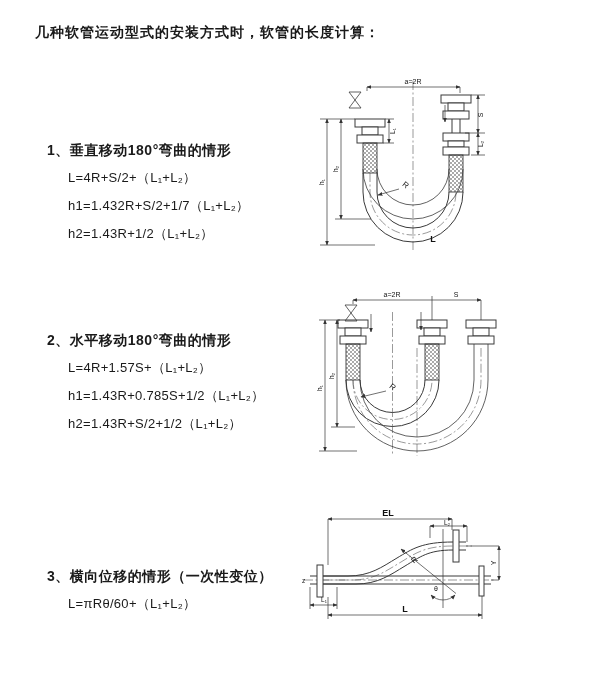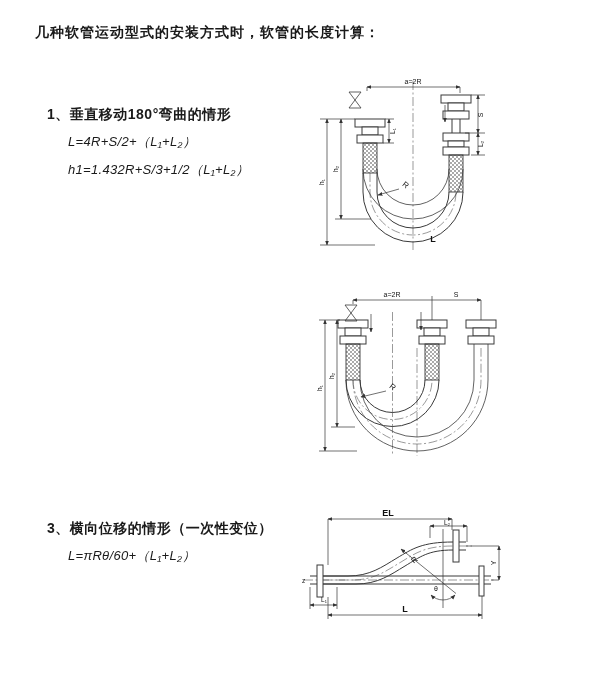--- a/index.html
+++ b/index.html
@@ -1,23 +1,23 @@
 <!DOCTYPE html>
 <html><head>
 <meta charset="utf-8">
 <style>
   html,body{margin:0;padding:0;background:#fff;}
   #page{position:relative;width:556px;height:675px;background:#ffffff;overflow:hidden;
         font-family:"Liberation Sans","DejaVu Sans",sans-serif;color:#1a1a1a;}
   .title{position:absolute;left:35px;top:24px;font-size:14px;font-weight:bold;letter-spacing:1px;}
-  .section{position:absolute;left:47px;}
-  #sec1{top:106px}#sec2{top:296px}#sec3{top:520px}
+  .section{position:absolute;left:47px;margin-top:36px;}
+  #sec1{top:106px}#sec2{top:296px}#sec3{top:532px}
   .heading{font-size:14px;font-weight:bold;letter-spacing:0.5px;white-space:nowrap;}
   .formulas{margin-top:4px;padding-left:21px;}
-  .formula{height:28px;line-height:28px;font-size:13px;letter-spacing:0.3px;white-space:nowrap;font-style:italic;}
+  .formula{height:28px;line-height:28px;font-size:13px;letter-spacing:0.3px;white-space:nowrap;}
   svg.diagram{position:absolute;}
   #svg1{left:315px;top:75px;}
   #svg2{left:315px;top:288px;}
   #svg3{left:300px;top:505px;}
   svg .ln{stroke:#3a3a3a;stroke-width:1;fill:none;}
   svg .thin{stroke:#3a3a3a;stroke-width:0.8;fill:none;}
   svg .dim{stroke:#333;stroke-width:0.7;fill:none;}
   svg .cl{stroke:#555;stroke-width:0.6;fill:none;stroke-dasharray:9 2.5 2 2.5;}
   svg .part{stroke:#3a3a3a;stroke-width:1;fill:#fff;}
   svg text{fill:#111;font-family:"Liberation Sans","DejaVu Sans",sans-serif;}
@@ -27,24 +27,33 @@
 <body>
 
 <div id="page">
 
   <div class="title">几种软管运动型式的安装方式时，软管的长度计算：</div>
 
   <div class="section" id="sec1">
     <div class="heading">1、垂直移动180°弯曲的情形</div>
     <div class="formulas">
       <div class="formula">L=4R+S/2+（L₁+L₂）</div>
-      <div class="formula">h1=1.432R+S/3+1/2（L₁+L₂）</div>
+      <div class="formula">h1=1.432R+S/2+1/7（L₁+L₂）</div>
+      <div class="formula">h2=1.43R+1/2（L₁+L₂）</div>
     </div>
   </div>
 
+  <div class="section" id="sec2">
+    <div class="heading">2、水平移动180°弯曲的情形</div>
+    <div class="formulas">
+      <div class="formula">L=4R+1.57S+（L₁+L₂）</div>
+      <div class="formula">h1=1.43R+0.785S+1/2（L₁+L₂）</div>
+      <div class="formula">h2=1.43R+S/2+1/2（L₁+L₂）</div>
+    </div>
+  </div>
 
   <div class="section" id="sec3">
     <div class="heading">3、横向位移的情形（一次性变位）</div>
     <div class="formulas">
       <div class="formula">L=πRθ/60+（L₁+L₂）</div>
     </div>
   </div>
 
   <svg id="svg1" class="diagram" width="270" height="180" viewBox="0 0 270 180">
     <defs>

